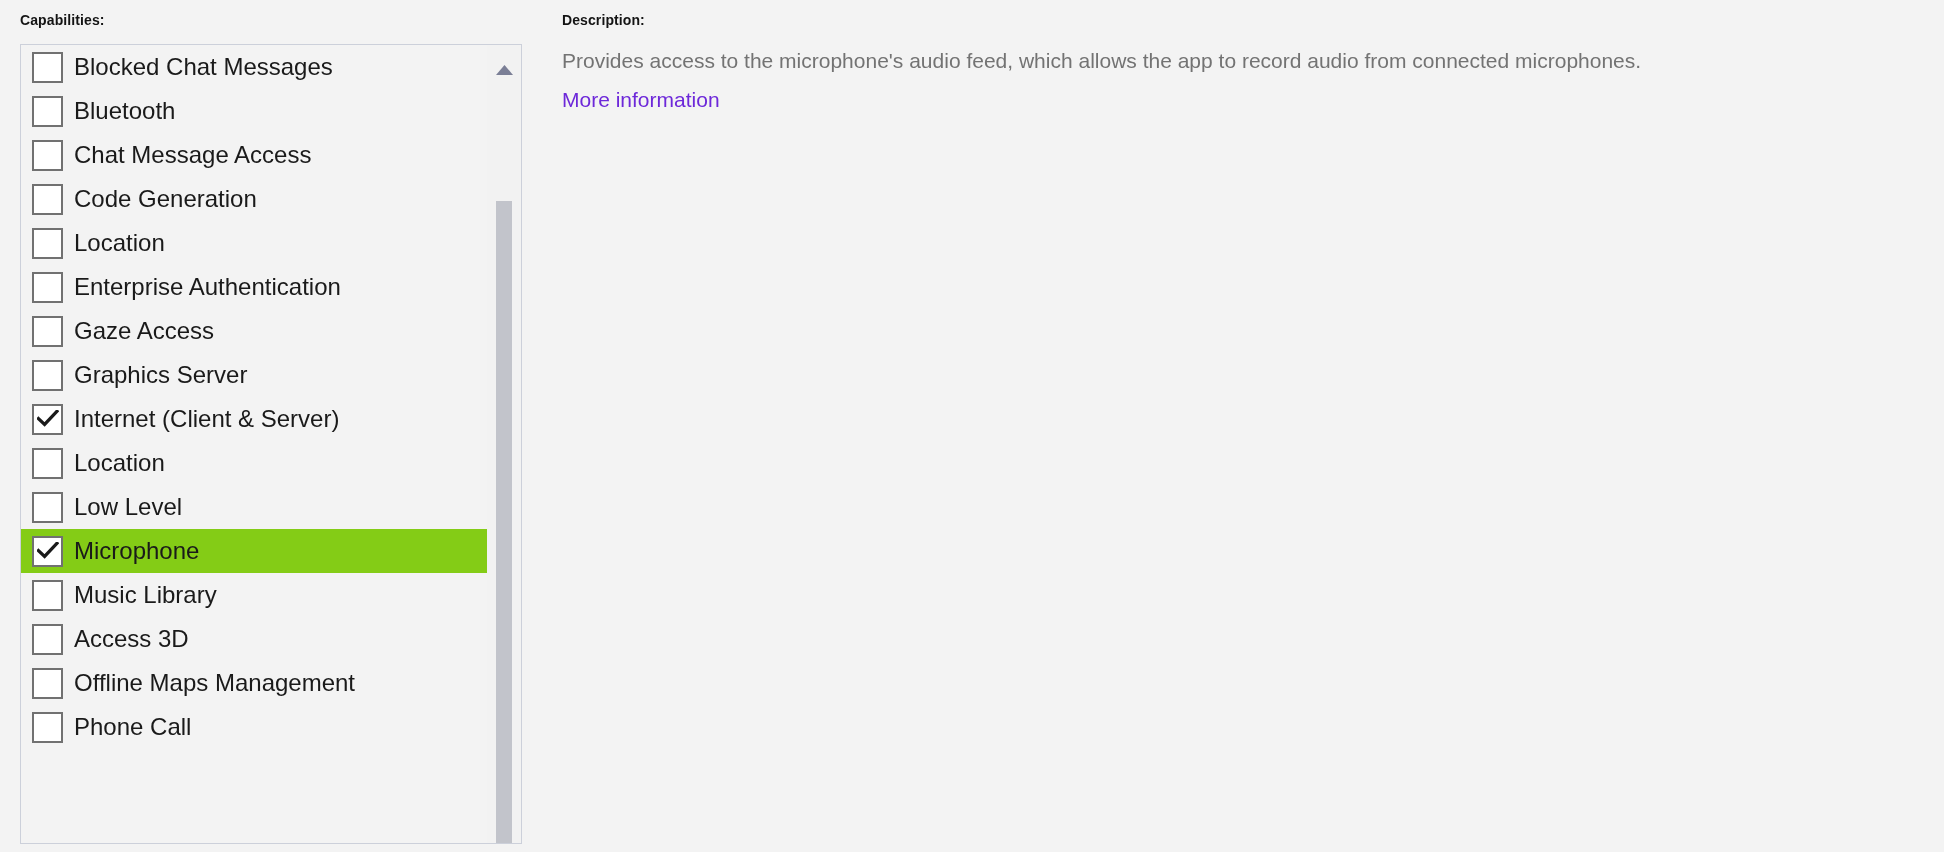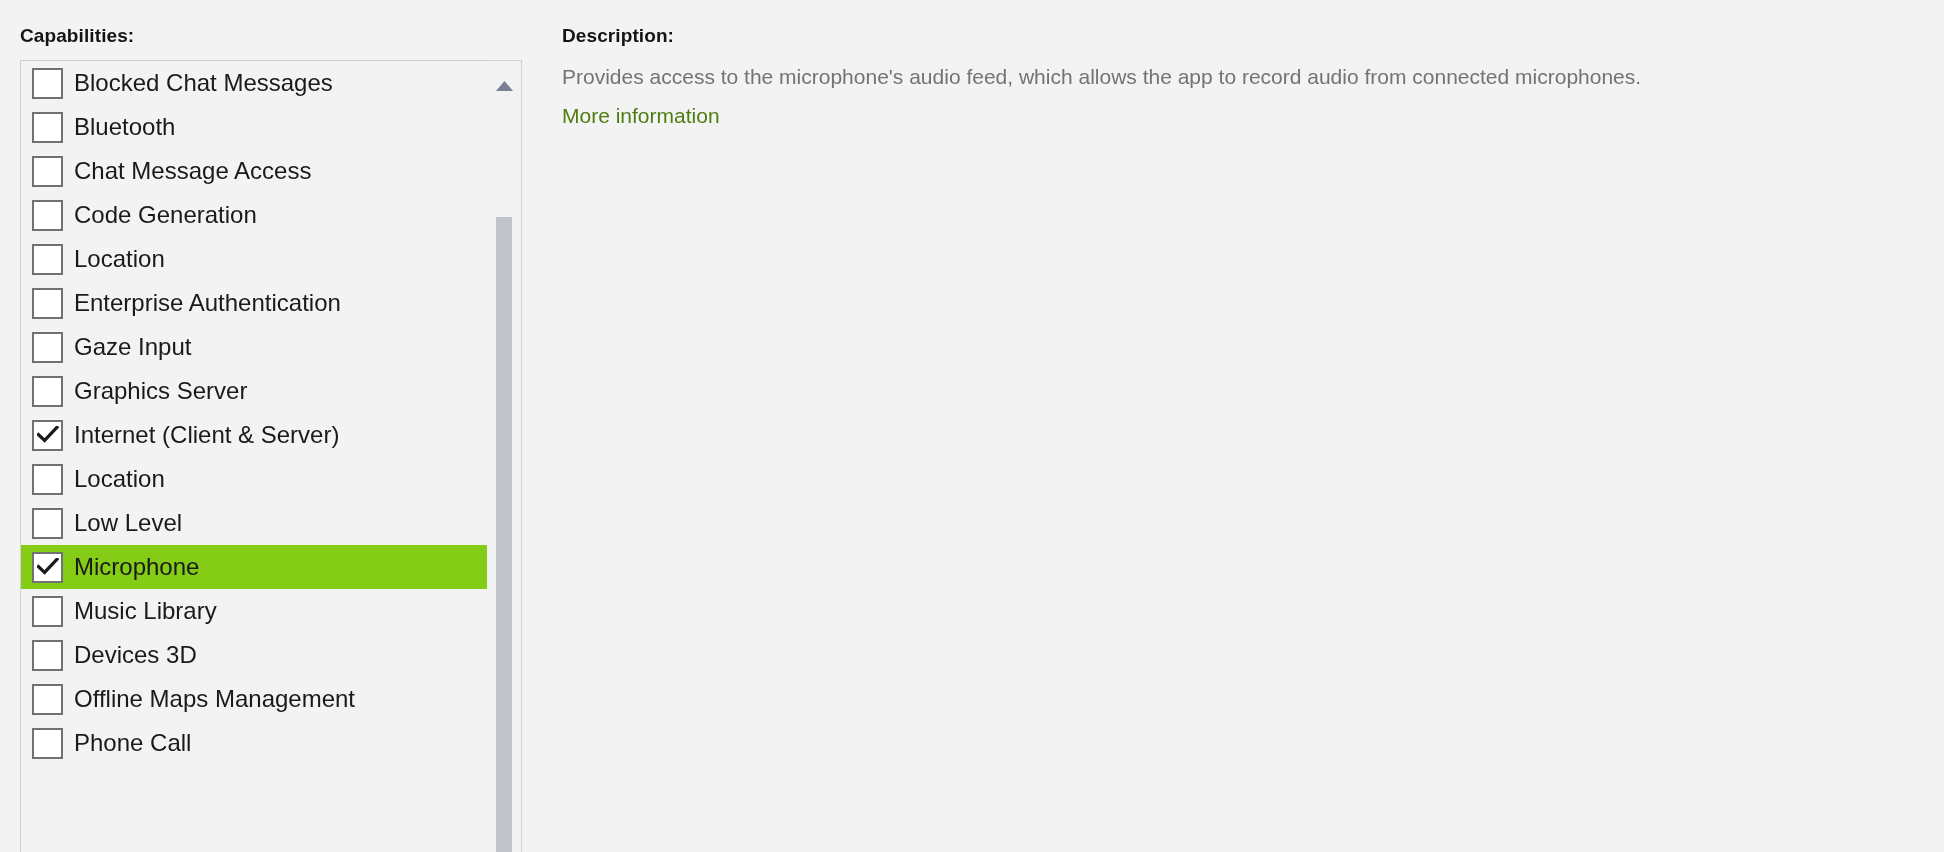--- a/index.html
+++ b/index.html
@@ -18,26 +18,26 @@
   }
 
   
   .cap-col {
     position: absolute;
     left: 20px;
     top: 8px;
     width: 502px;
   }
   .section-label {
-    font-size: 19px;
+    font-size: 14px;
     font-weight: bold;
     color: #141414;
     letter-spacing: 0.1px;
     line-height: 24px;
-    margin: 16px 0 12px 0;
+    margin: 0 0 12px 0;
   }
   .listbox {
     position: relative;
     width: 502px;
     height: 800px;
     background: #f3f3f3;
     border: 1px solid #ccd0da;
     overflow: hidden;
   }
   .list-scroller {
@@ -131,21 +131,21 @@
     line-height: 33px;
     color: #737373;
     margin: 12px 0 0 0;
     max-width: 1100px;
   }
   .desc-link {
     display: inline-block;
     margin-top: 9px;
     font-size: 21px;
     line-height: 28px;
-    color: #4d7c0f;
+    color: #6d28d9;
     text-decoration: none;
     cursor: pointer;
   }
 </style>
 </head>
 <body>
 
 <div class="page">
 
   <div class="cap-col">
@@ -172,21 +172,21 @@
           <div class="cap-row">
             <span class="cbox"></span>
             <span class="cap-label">Location</span>
           </div>
           <div class="cap-row">
             <span class="cbox"></span>
             <span class="cap-label">Enterprise Authentication</span>
           </div>
           <div class="cap-row">
             <span class="cbox"></span>
-            <span class="cap-label">Gaze Input</span>
+            <span class="cap-label">Gaze Access</span>
           </div>
           <div class="cap-row">
             <span class="cbox"></span>
             <span class="cap-label">Graphics Server</span>
           </div>
           <div class="cap-row">
             <span class="cbox">
               <span class="tick">
                 <svg width="22" height="18" viewBox="0 0 22 18">
                   <path d="M1.5 8.6 L7.6 14.4 L20 1.2" fill="none" stroke="#1a1a1a" stroke-width="3.2" stroke-linecap="square" stroke-linejoin="miter"></path>
@@ -212,21 +212,21 @@
               </span>
             </span>
             <span class="cap-label">Microphone</span>
           </div>
           <div class="cap-row">
             <span class="cbox"></span>
             <span class="cap-label">Music Library</span>
           </div>
           <div class="cap-row">
             <span class="cbox"></span>
-            <span class="cap-label">Devices 3D</span>
+            <span class="cap-label">Access 3D</span>
           </div>
           <div class="cap-row">
             <span class="cbox"></span>
             <span class="cap-label">Offline Maps Management</span>
           </div>
           <div class="cap-row">
             <span class="cbox"></span>
             <span class="cap-label">Phone Call</span>
           </div>
         </div>

